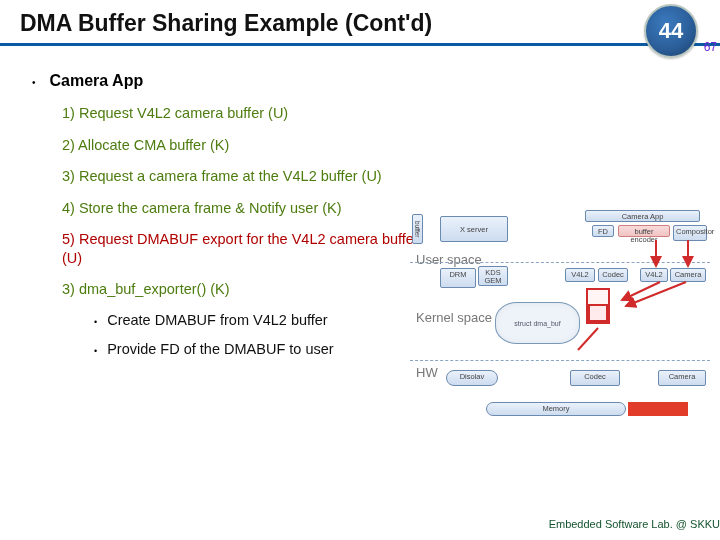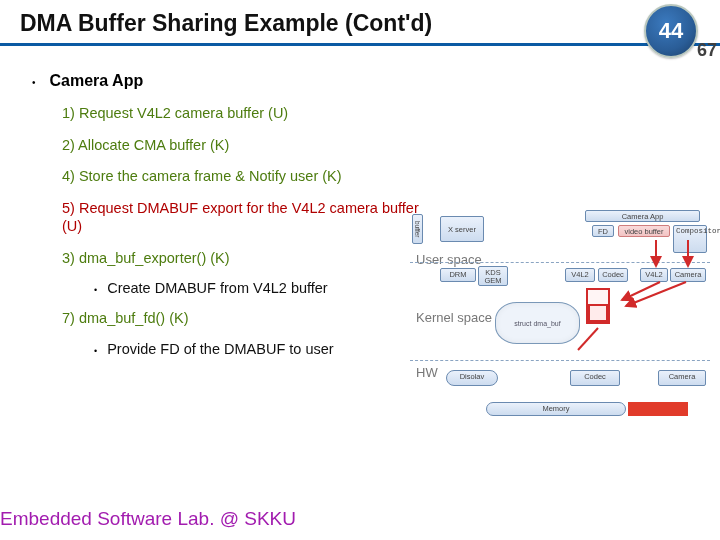--- a/index.html
+++ b/index.html
@@ -38,23 +38,22 @@
   }
   .page-num {
     color: #fff;
     font-weight: bold;
     font-size: 22px;
   }
   .total-pages {
     position: absolute;
     top: 40px;
     right: 3px;
-    font-size: 18px;
-    color: #404040;
-    font-weight: bold;
+    font-size: 12px;
+    color: #6d28d9;
   }
   .content {
     position: relative;
     padding: 26px 18px 0 32px;
   }
   .bullet-row {
     display: flex;
     align-items: baseline;
     margin-bottom: 12px;
   }
@@ -94,23 +93,23 @@
   }
   .substep {
     font-size: 14.5px;
     color: #111;
   }
   .footer {
     position: absolute;
     bottom: 10px;
     left: 0;
     right: 0;
-    text-align: left;
-    font-size: 19px;
-    color: #a21caf;
+    text-align: right;
+    font-size: 11px;
+    color: #14532d;
   }
   
   .diagram {
     position: absolute;
     top: 164px;
     right: 10px;
     width: 300px;
     height: 220px;
     font-size: 7.5px;
     color: #444;
@@ -184,52 +183,52 @@
 
 <div class="content">
   <div class="bullet-row">
     <span class="bullet-dot">•</span>
     <span class="sec-label">Camera App</span>
   </div>
 
   <div class="steps">
     <div class="step">1) Request V4L2 camera buffer (U)</div>
     <div class="step">2) Allocate CMA buffer (K)</div>
+    <div class="step">3) Request a camera frame at the V4L2 buffer (U)</div>
     <div class="step">4) Store the camera frame &amp; Notify user (K)</div>
     <div class="step hl">5) Request DMABUF export for the V4L2 camera buffer (U)</div>
     <div class="step">3) dma_buf_exporter() (K)</div>
     <div class="substeps">
       <div class="substep-row">
         <span class="sub-dot">•</span>
         <span class="substep">Create DMABUF from V4L2 buffer</span>
       </div>
     </div>
-    <div class="step">7) dma_buf_fd() (K)</div>
     <div class="substeps">
       <div class="substep-row">
         <span class="sub-dot">•</span>
         <span class="substep">Provide FD of the DMABUF to user</span>
       </div>
     </div>
   </div>
 
   <div class="diagram">
 
     <div class="vlabel" style="left:2px; top:4px; height:30px;">buffer</div>
 
-    <div class="box" style="left:30px; top:6px; width:44px; height:26px; line-height:22px;">X server</div>
+    <div class="box" style="left:30px; top:6px; width:68px; height:26px; line-height:22px;">X server</div>
     <div class="box" style="left:175px; top:0px; width:115px; height:12px;">Camera App</div>
     <div class="box" style="left:182px; top:15px; width:22px; height:12px;">FD</div>
-    <div class="box" style="left:208px; top:15px; width:52px; height:12px; background:linear-gradient(#f9dada,#f2c4c4); border-color:#cf7d7d;">video buffer</div>
-    <div class="box" style="left:263px; top:15px; width:34px; height:28px;font-family:Liberation Mono, monospace;">Compositor</div>
+    <div class="box" style="left:208px; top:15px; width:52px; height:12px; background:linear-gradient(#f9dada,#f2c4c4); border-color:#cf7d7d;">buffer encoder</div>
+    <div class="box" style="left:263px; top:15px; width:34px; height:16px;">Compositor</div>
 
     <div class="label" style="left:6px; top:42px;">User space</div>
     <div class="hband" style="left:0; right:0; top:52px;"></div>
 
-    <div class="box" style="left:30px; top:58px; width:36px; height:14px;">DRM</div>
+    <div class="box" style="left:30px; top:58px; width:36px; height:20px;">DRM</div>
     <div class="box" style="left:68px; top:56px; width:30px; height:20px; white-space:pre;">KDS
 GEM</div>
     <div class="box" style="left:155px; top:58px; width:30px; height:14px;">V4L2</div>
     <div class="box" style="left:188px; top:58px; width:30px; height:14px;">Codec</div>
     <div class="box" style="left:230px; top:58px; width:28px; height:14px;">V4L2</div>
     <div class="box" style="left:260px; top:58px; width:36px; height:14px;">Camera</div>
 
     <div class="cloud" style="left:85px; top:92px;">struct dma_buf</div>
 
     <div class="label" style="left:6px; top:100px;">Kernel space</div>

